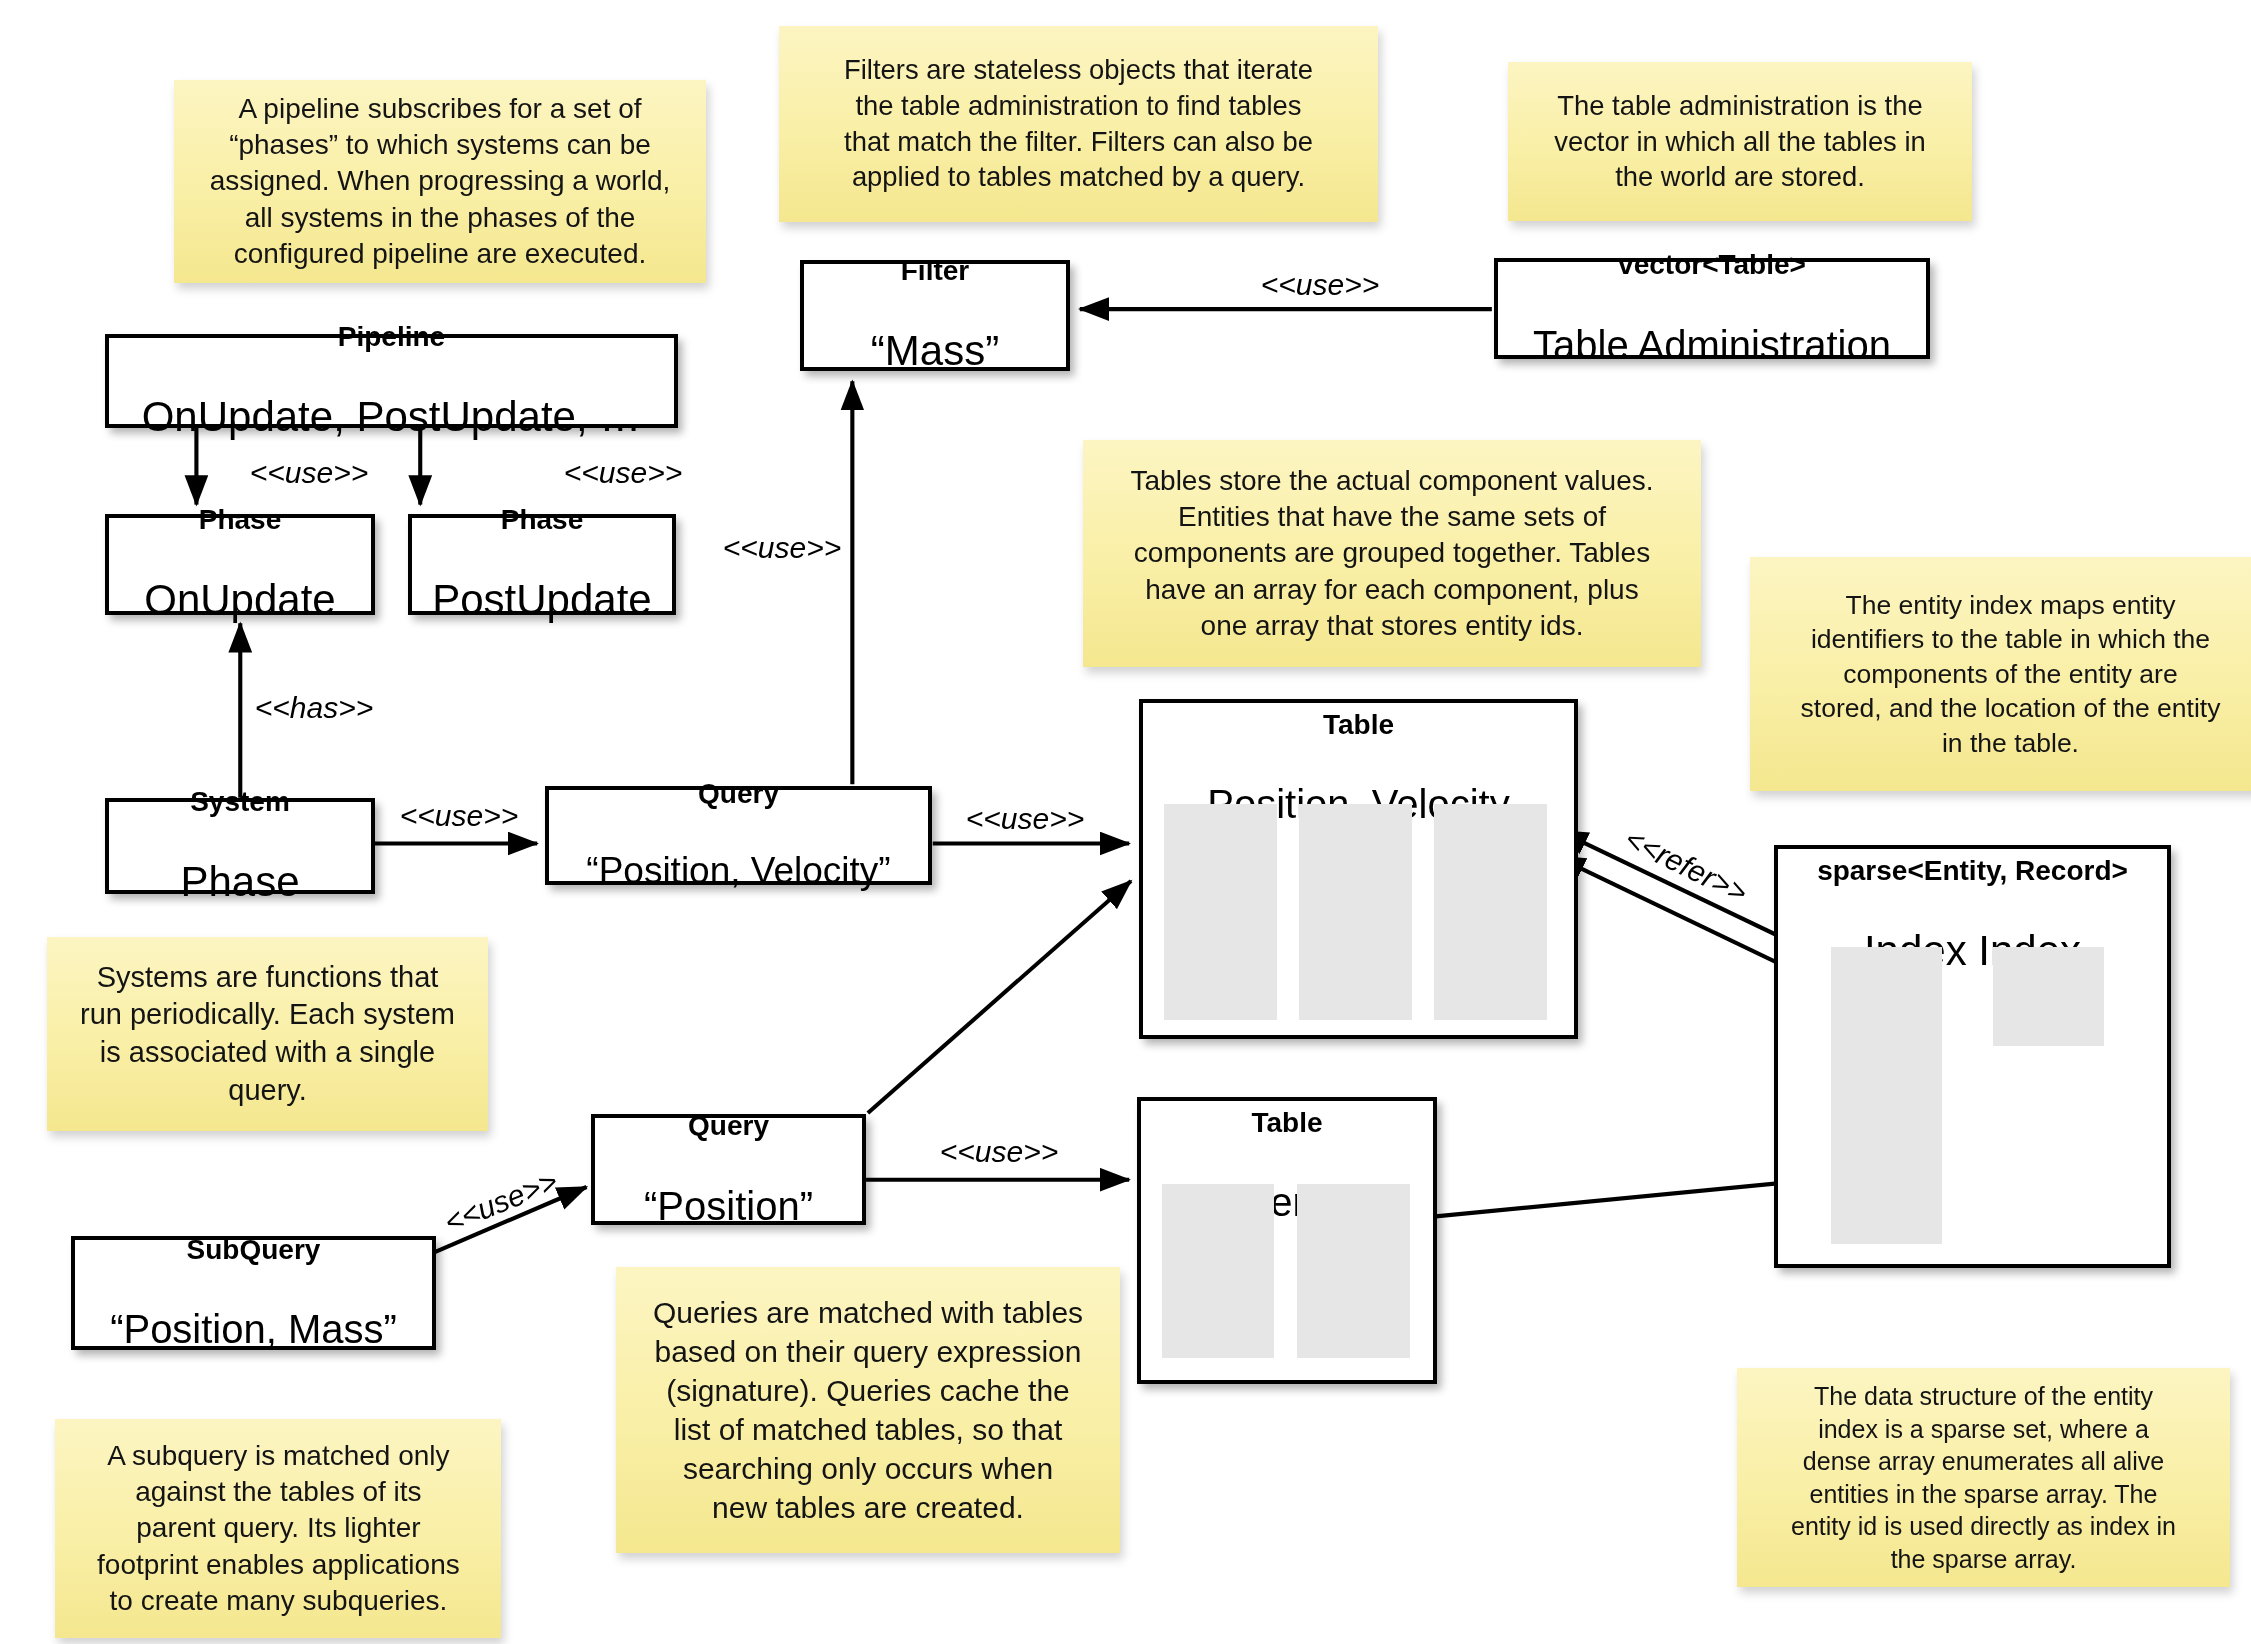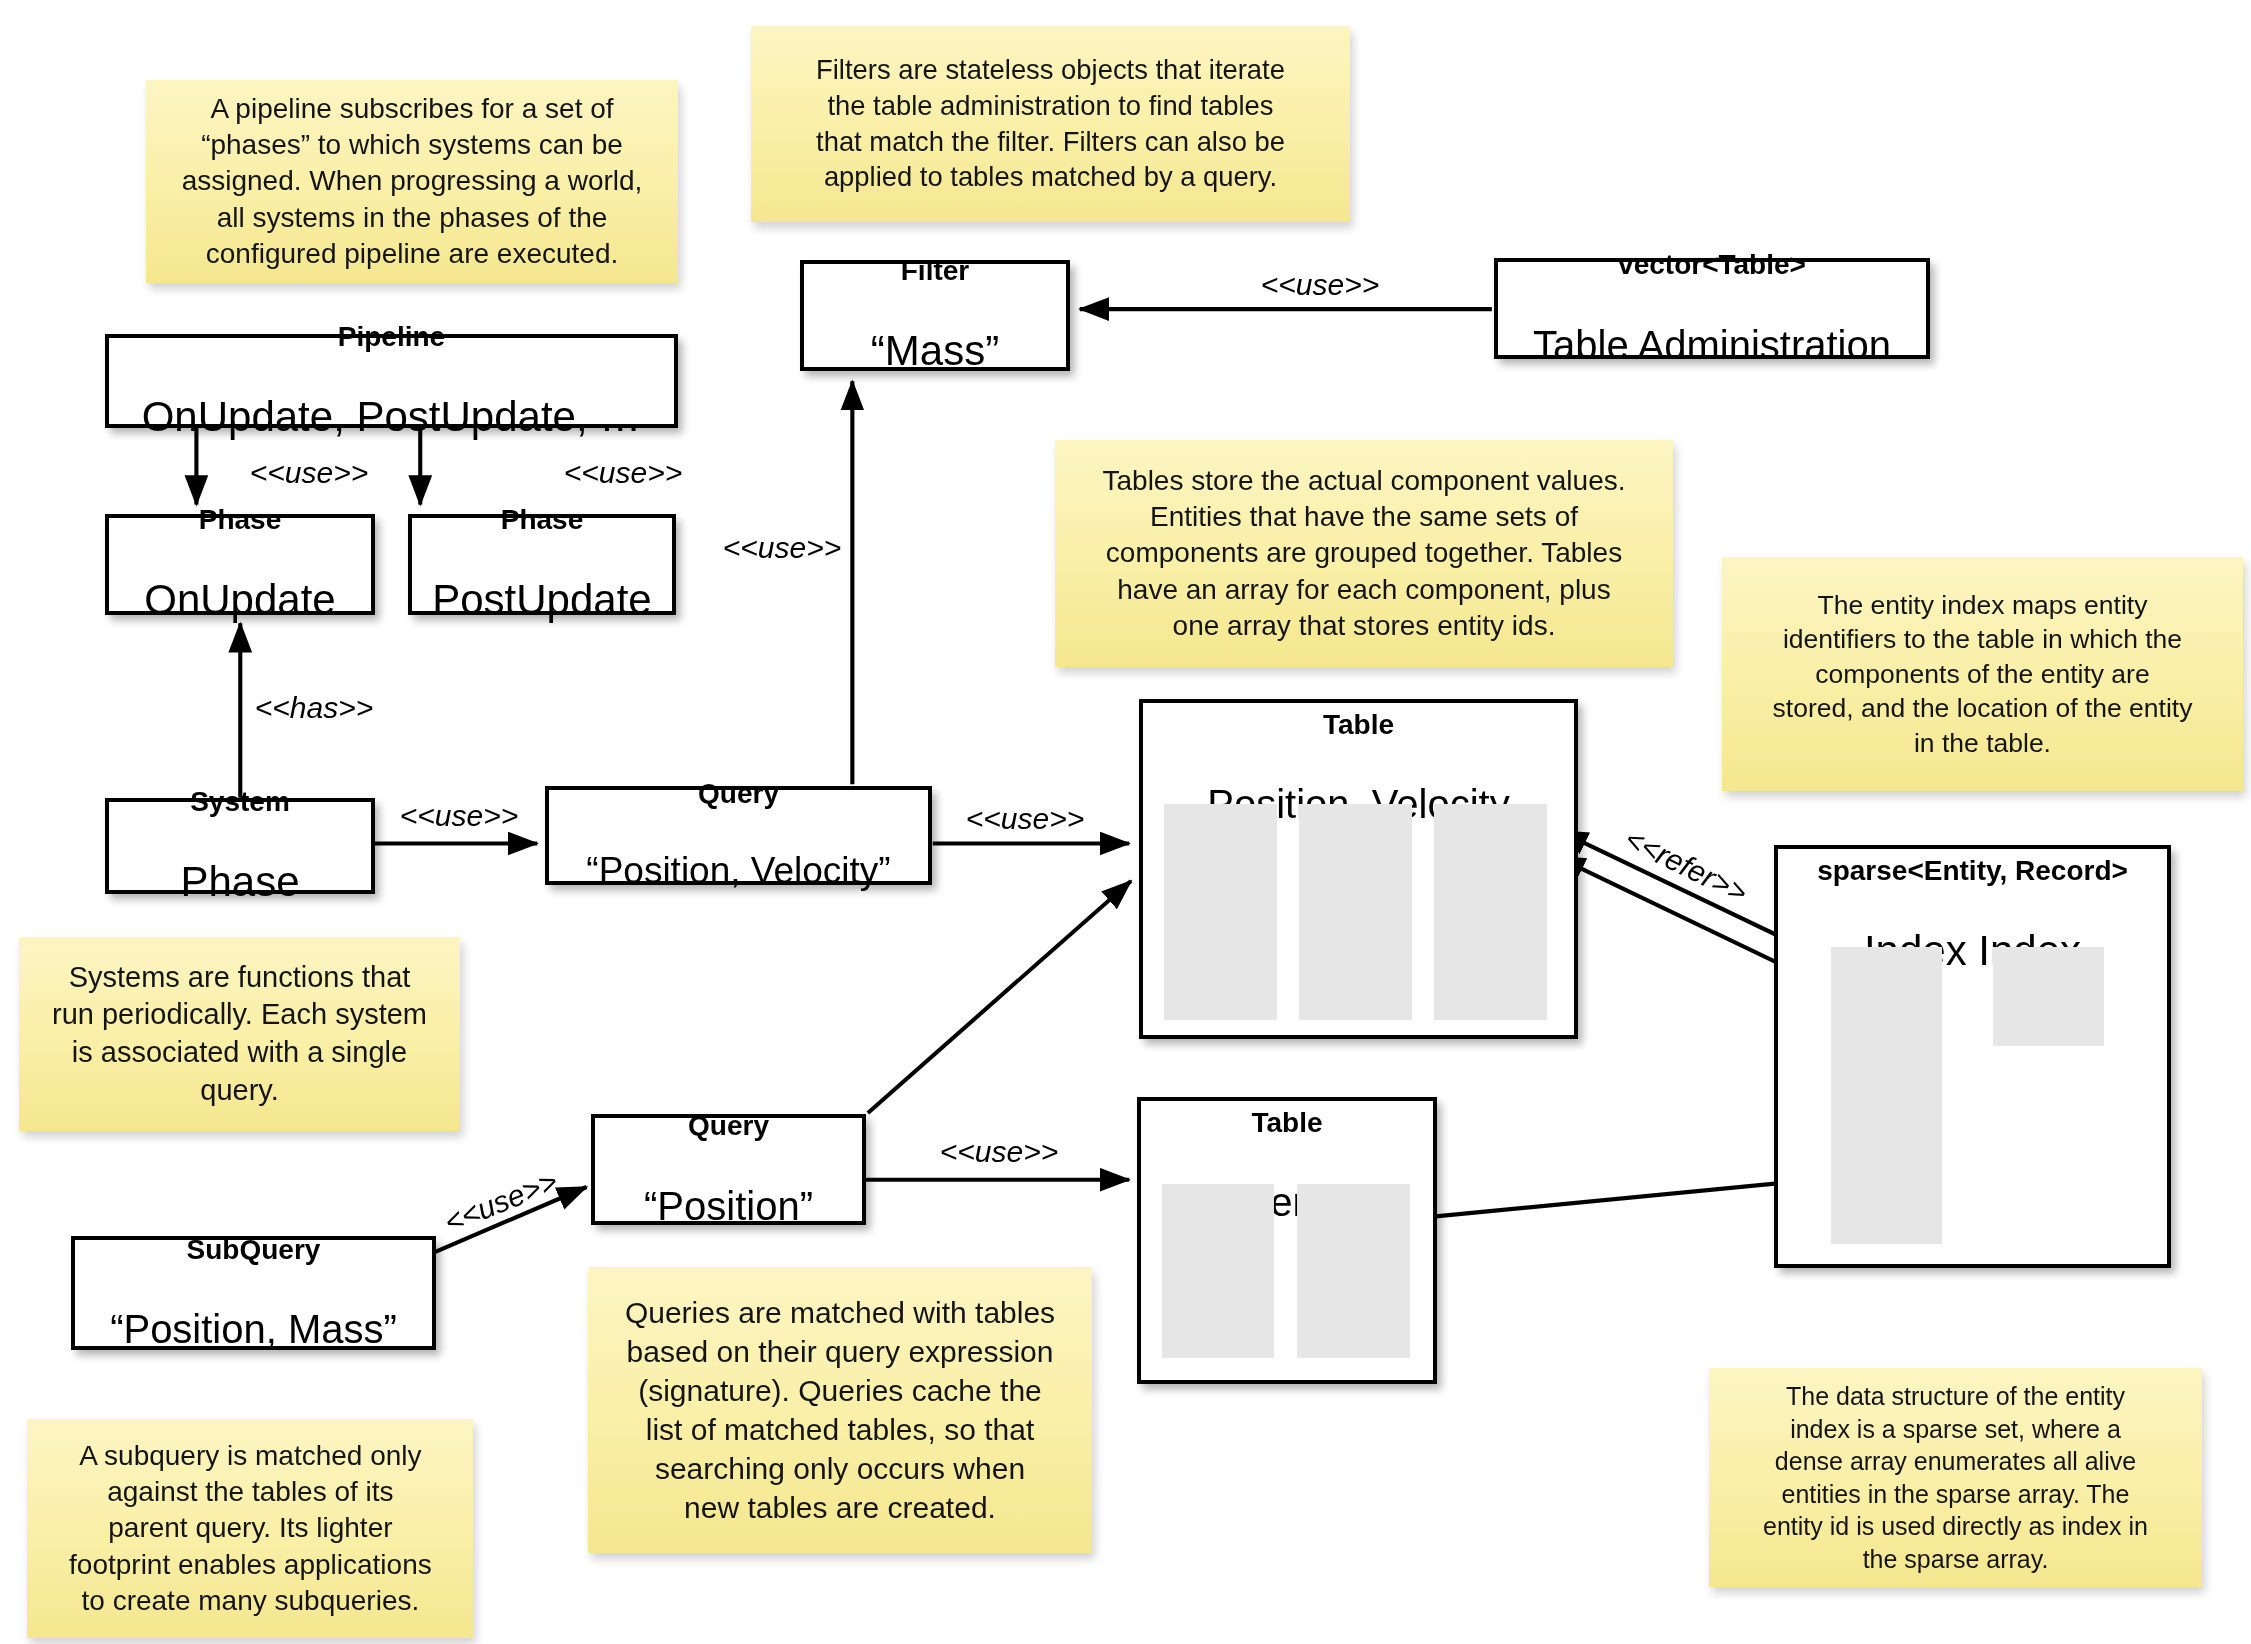--- a/index.html
+++ b/index.html
@@ -7,21 +7,21 @@
     position:relative;width:2251px;height:1645px;background:#ffffff;
     font-family:"Liberation Sans",sans-serif;overflow:hidden;
   }
   .connectors{position:absolute;left:0;top:0;width:2251px;height:1645px;}
   .connectors line{stroke:#000;stroke-width:4.5;}
   .note{
     position:absolute;box-sizing:border-box;
     background:linear-gradient(180deg,#fcf5c2 0%,#f9efa6 55%,#f4e78f 100%);
     color:#141414;display:flex;align-items:center;justify-content:center;
     text-align:center;white-space:pre-line;line-height:1.3;
-    box-shadow:2.7px 5.5px 9.1px rgba(0,0,0,0.18);padding:5.5px 5.5px;
+    box-shadow:2.7px 5.5px 9.1px rgba(0,0,0,0.18);padding:5.5px 5.5px;margin-left:28px;
   }
   .ubox{
     position:absolute;box-sizing:border-box;background:#ffffff;
     border:4.6px solid #000;display:flex;flex-direction:column;
     align-items:center;justify-content:center;color:#000;
     box-shadow:4.6px 5.5px 8.2px rgba(0,0,0,0.30);
     gap:20px;
   }
   .ubox.tall{justify-content:flex-start;padding-top:6px;}
   .stereo{font-weight:700;font-size:28px;line-height:1.15;white-space:nowrap;}
@@ -63,20 +63,23 @@
 
   <div class="note" style="left:146px;top:80px;width:532px;height:203px;font-size:28px">A pipeline subscribes for a set of
 “phases” to which systems can be
 assigned. When progressing a world,
 all systems in the phases of the
 configured pipeline are executed.</div>
   <div class="note" style="left:751px;top:25.6px;width:599px;height:196px;font-size:27.4px">Filters are stateless objects that iterate
 the table administration to find tables
 that match the filter. Filters can also be
 applied to tables matched by a query.</div>
+  <div class="note" style="left:1480px;top:62px;width:464px;height:159px;font-size:27.4px">The table administration is the
+vector in which all the tables in
+the world are stored.</div>
   <div class="note" style="left:1055px;top:440px;width:618px;height:227px;font-size:28px">Tables store the actual component values.
 Entities that have the same sets of
 components are grouped together. Tables
 have an array for each component, plus
 one array that stores entity ids.</div>
   <div class="note" style="left:1722px;top:557px;width:521px;height:234px;font-size:26.5px">The entity index maps entity
 identifiers to the table in which the
 components of the entity are
 stored, and the location of the entity
 in the table.</div>

